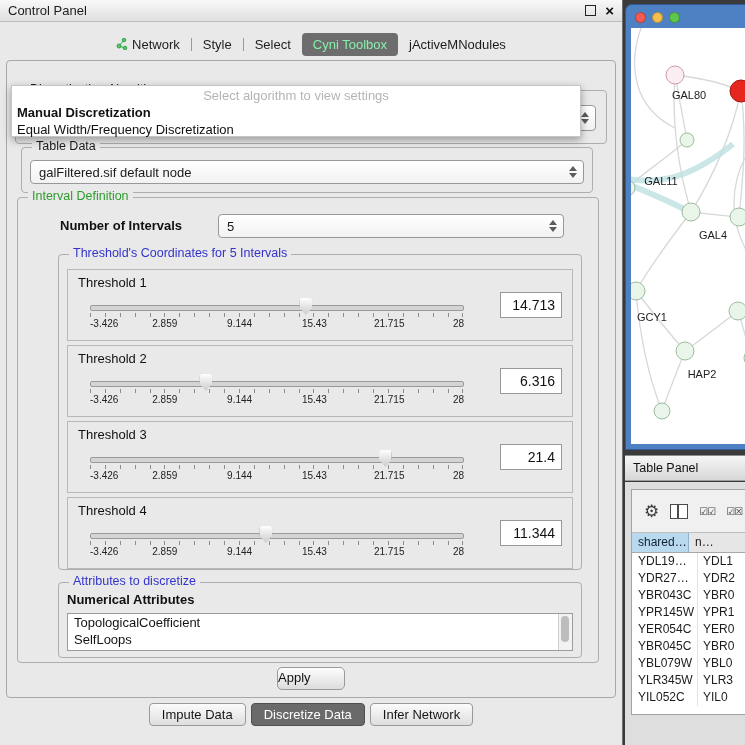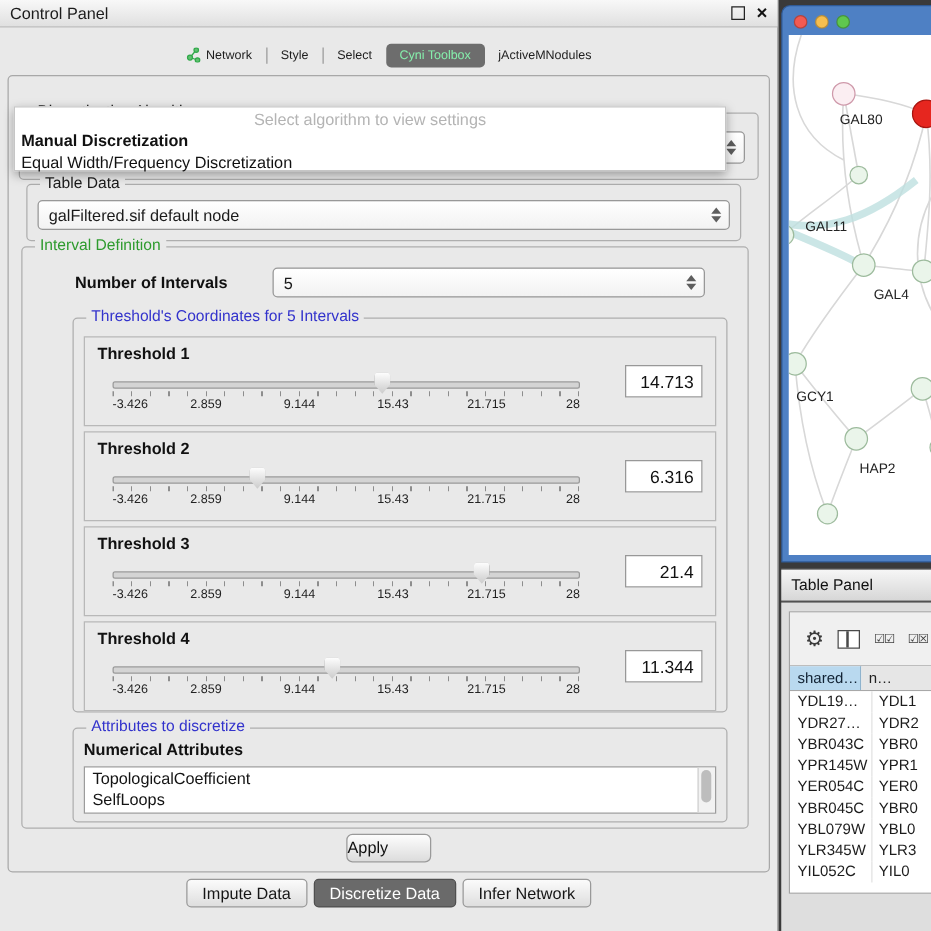--- a/index.html
+++ b/index.html
@@ -12,21 +12,21 @@
   .titlebar{position:absolute;left:0;top:0;right:0;height:22px;
     background:linear-gradient(#f8f8f8,#e0e0e0);border-bottom:1px solid #bdbdbd;
     display:flex;align-items:center;padding:0 8px;box-sizing:border-box;}
   .titlebar .title{font-size:13px;color:#1c1c1c;}
   .win-btns{margin-left:auto;display:flex;align-items:center;gap:9px;}
   .sq-icon{width:9px;height:9px;border:1.5px solid #222;display:inline-block;}
   .x-icon{font-size:15px;font-weight:700;color:#111;line-height:1;}
 
   .top-tabs{position:absolute;left:0;top:31px;right:0;height:26px;display:flex;
     align-items:center;justify-content:center;gap:4px;}
-  .tab{font-size:10px;color:#1d1d1d;padding:4px 7px;border-radius:4px;white-space:nowrap;display:flex;align-items:center;gap:4px;}
+  .tab{font-size:13px;color:#1d1d1d;padding:4px 7px;border-radius:4px;white-space:nowrap;display:flex;align-items:center;gap:4px;}
   .tab.active{background:#6d6d6d;color:#86efac;padding:4px 11px;}
   .tabsep{width:1px;height:13px;background:#9a9a9a;}
 
   .content{position:absolute;left:6px;top:60px;width:608px;bottom:47px;
     border:1px solid #a8a8a8;border-radius:4px;background:#e9e9e9;}
 
   .groupbox{position:absolute;border:1px solid #aeaeae;border-radius:4px;box-sizing:border-box;}
   .legend{position:absolute;top:-9px;left:10px;background:#e9e9e9;padding:0 4px;font-size:12.5px;color:#1b1b1b;white-space:nowrap;}
 
   .combo{position:absolute;background:linear-gradient(#ffffff,#f2f2f2);border:1px solid #989898;
@@ -38,21 +38,21 @@
 
   
   .popup{position:absolute;left:4px;top:24px;width:570px;height:52px;background:#fff;
     border:1px solid #c6c6c6;box-shadow:0 3px 8px rgba(0,0,0,.35);z-index:6;box-sizing:border-box;}
   .popup .hint{text-align:center;color:#b4b4b4;font-size:13px;padding:2px 0 1px;}
   .popup .opt{font-size:13px;color:#111;padding:1px 5px;}
   .popup .opt.bold{font-weight:700;}
 
   
   .th-panel{position:absolute;left:8px;right:8px;height:72px;border:1px solid #b8b8b8;background:#e9e9e9;box-sizing:border-box;}
-  .th-label{position:absolute;left:10px;top:5px;font-size:13px;font-weight:700;color:#111;}
+  .th-label{position:absolute;left:10px;top:5px;font-size:13px;font-weight:400;color:#111;}
   .slider{position:absolute;left:22px;right:108px;top:26px;height:36px;}
   .sl-track{position:absolute;left:0;right:0;top:9px;height:4px;background:#d4d4d4;
     border:1px solid #9a9a9a;border-radius:2px;}
   .sl-thumb{position:absolute;top:2px;width:13px;height:17px;
     background:linear-gradient(#fefefe,#cbcbcb);
     clip-path:polygon(15% 0,85% 0,100% 15%,100% 55%,50% 100%,0 55%,0 15%);
     filter:drop-shadow(0 0 1px #6e6e6e);transform:translateX(-50%);}
   .sl-ticks{position:absolute;left:0;right:0;top:17px;height:4px;
     background:repeating-linear-gradient(to right,#8d8d8d 0 1px,transparent 1px 14.9px);}
   .sl-labels{position:absolute;left:0;right:0;top:22px;height:12px;font-size:10px;color:#222;}

